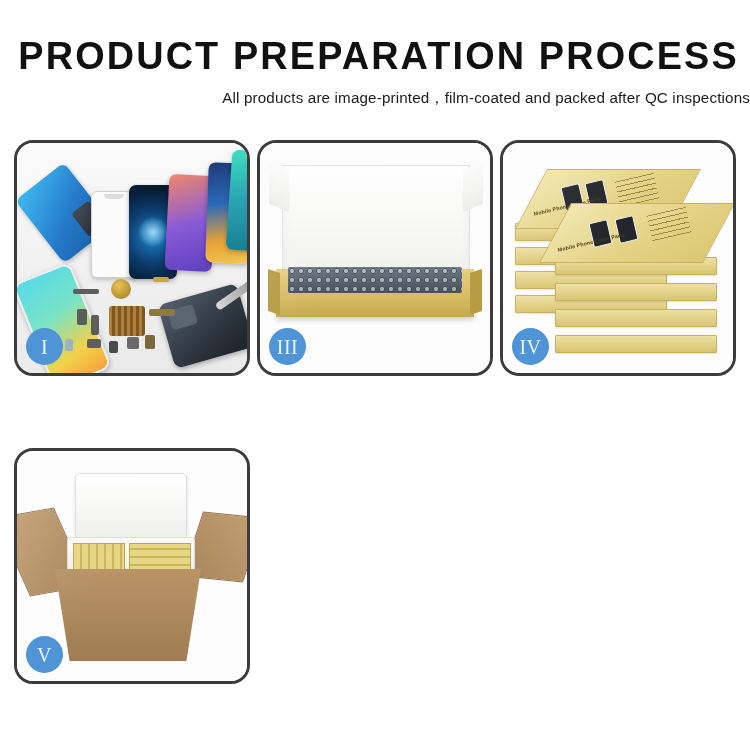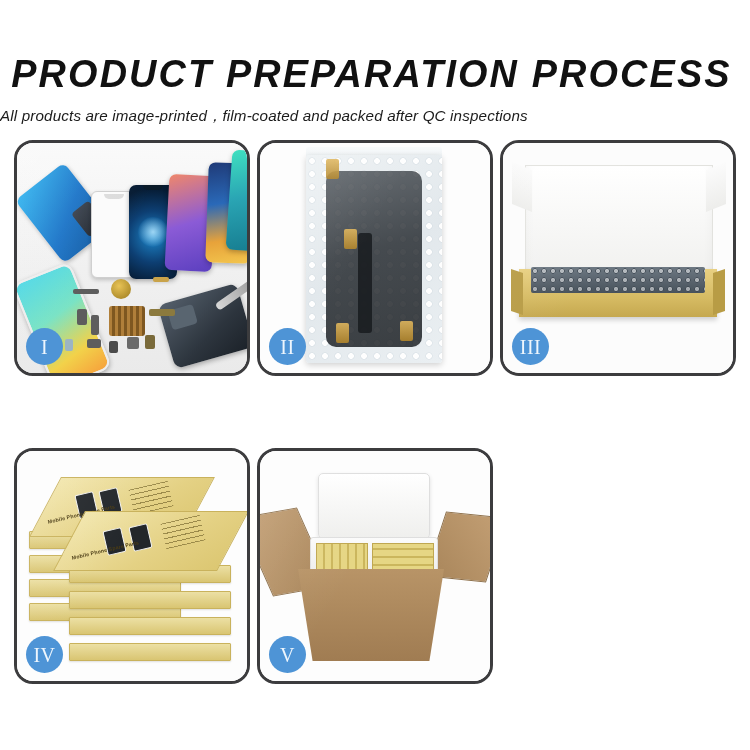--- a/index.html
+++ b/index.html
@@ -4,21 +4,21 @@
 <style>
   html,body{margin:0;padding:0;}
   body{
     width:750px;height:750px;background:#ffffff;
     font-family:"Liberation Sans","DejaVu Sans",sans-serif;
     overflow:hidden;position:relative;
   }
   .page{width:750px;height:750px;position:relative;}
 
   
-  .header{padding-top:54px;text-align:left;font-style:italic;}
+  .header{padding-top:36px;text-align:right;}
   .title{
     font-size:39px;font-weight:700;color:#111111;
     letter-spacing:2.2px;line-height:1;
     transform:scaleX(.97);transform-origin:center;
     white-space:nowrap;
   }
   .subtitle{
     margin-top:13px;font-size:15.2px;color:#1b1b1b;
     letter-spacing:.15px;white-space:nowrap;font-weight:400;
   }
@@ -226,36 +226,20 @@
         <div class="chip" style="left:110px;top:194px;width:12px;height:12px;background:#6a6a6a;"></div>
         <div class="chip" style="left:128px;top:192px;width:10px;height:14px;background:#7a6a3a;"></div>
         <div class="chip" style="left:132px;top:166px;width:26px;height:7px;background:#8c7a3e;"></div>
         <div class="chip" style="left:48px;top:196px;width:8px;height:12px;background:#9bb4c4;"></div>
         <div class="tool"></div>
         <div class="gloss"></div>
       </div>
       <div class="badge">I</div>
     </div>
 
-    <div class="panel">
-      <div class="stage">
-        <div class="p2bg"></div>
-        <div class="bagtop"></div>
-        <div class="bubblebag">
-          <div class="innerscreen"></div>
-          <div class="flex"></div>
-          <div class="gold" style="left:20px;top:4px;"></div>
-          <div class="gold" style="left:38px;top:74px;"></div>
-          <div class="gold" style="left:30px;top:168px;"></div>
-          <div class="gold" style="left:94px;top:166px;"></div>
-        </div>
-        <div class="gloss"></div>
-      </div>
-      <div class="badge">II</div>
-    </div>
 
     <div class="panel">
       <div class="stage">
         <div class="p3bg"></div>
         <div class="lid"></div>
         <div class="boxbody"></div>
         <div class="content3"></div>
         <div class="gloss"></div>
       </div>
       <div class="badge">III</div>

